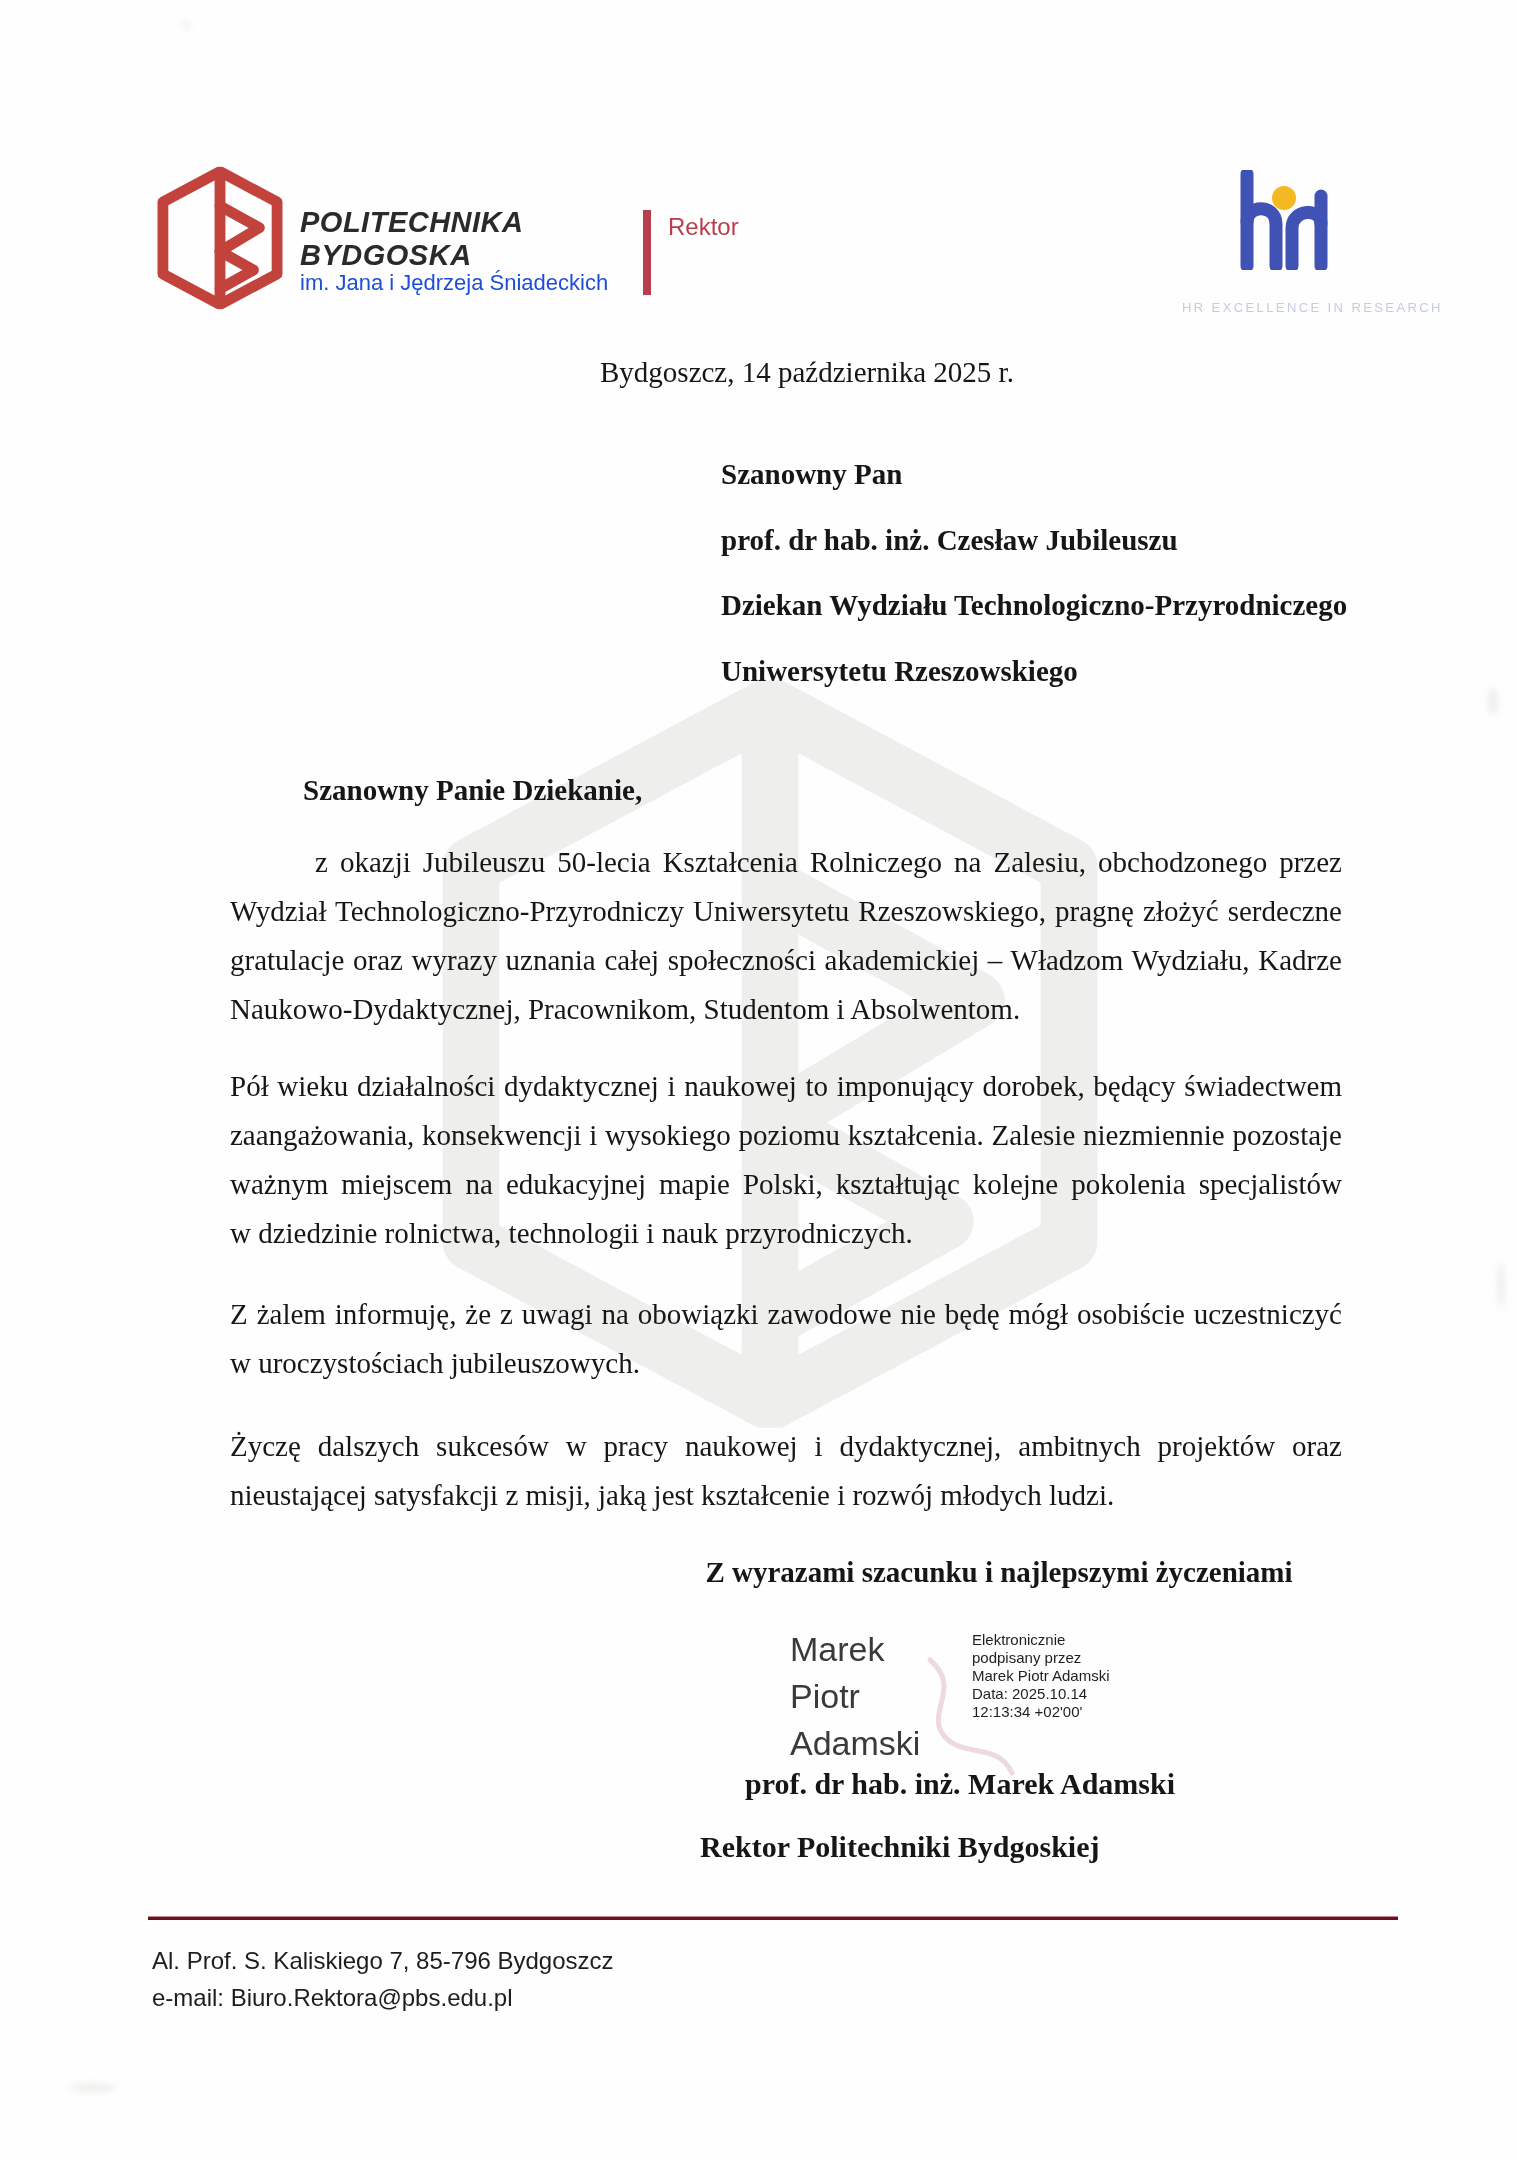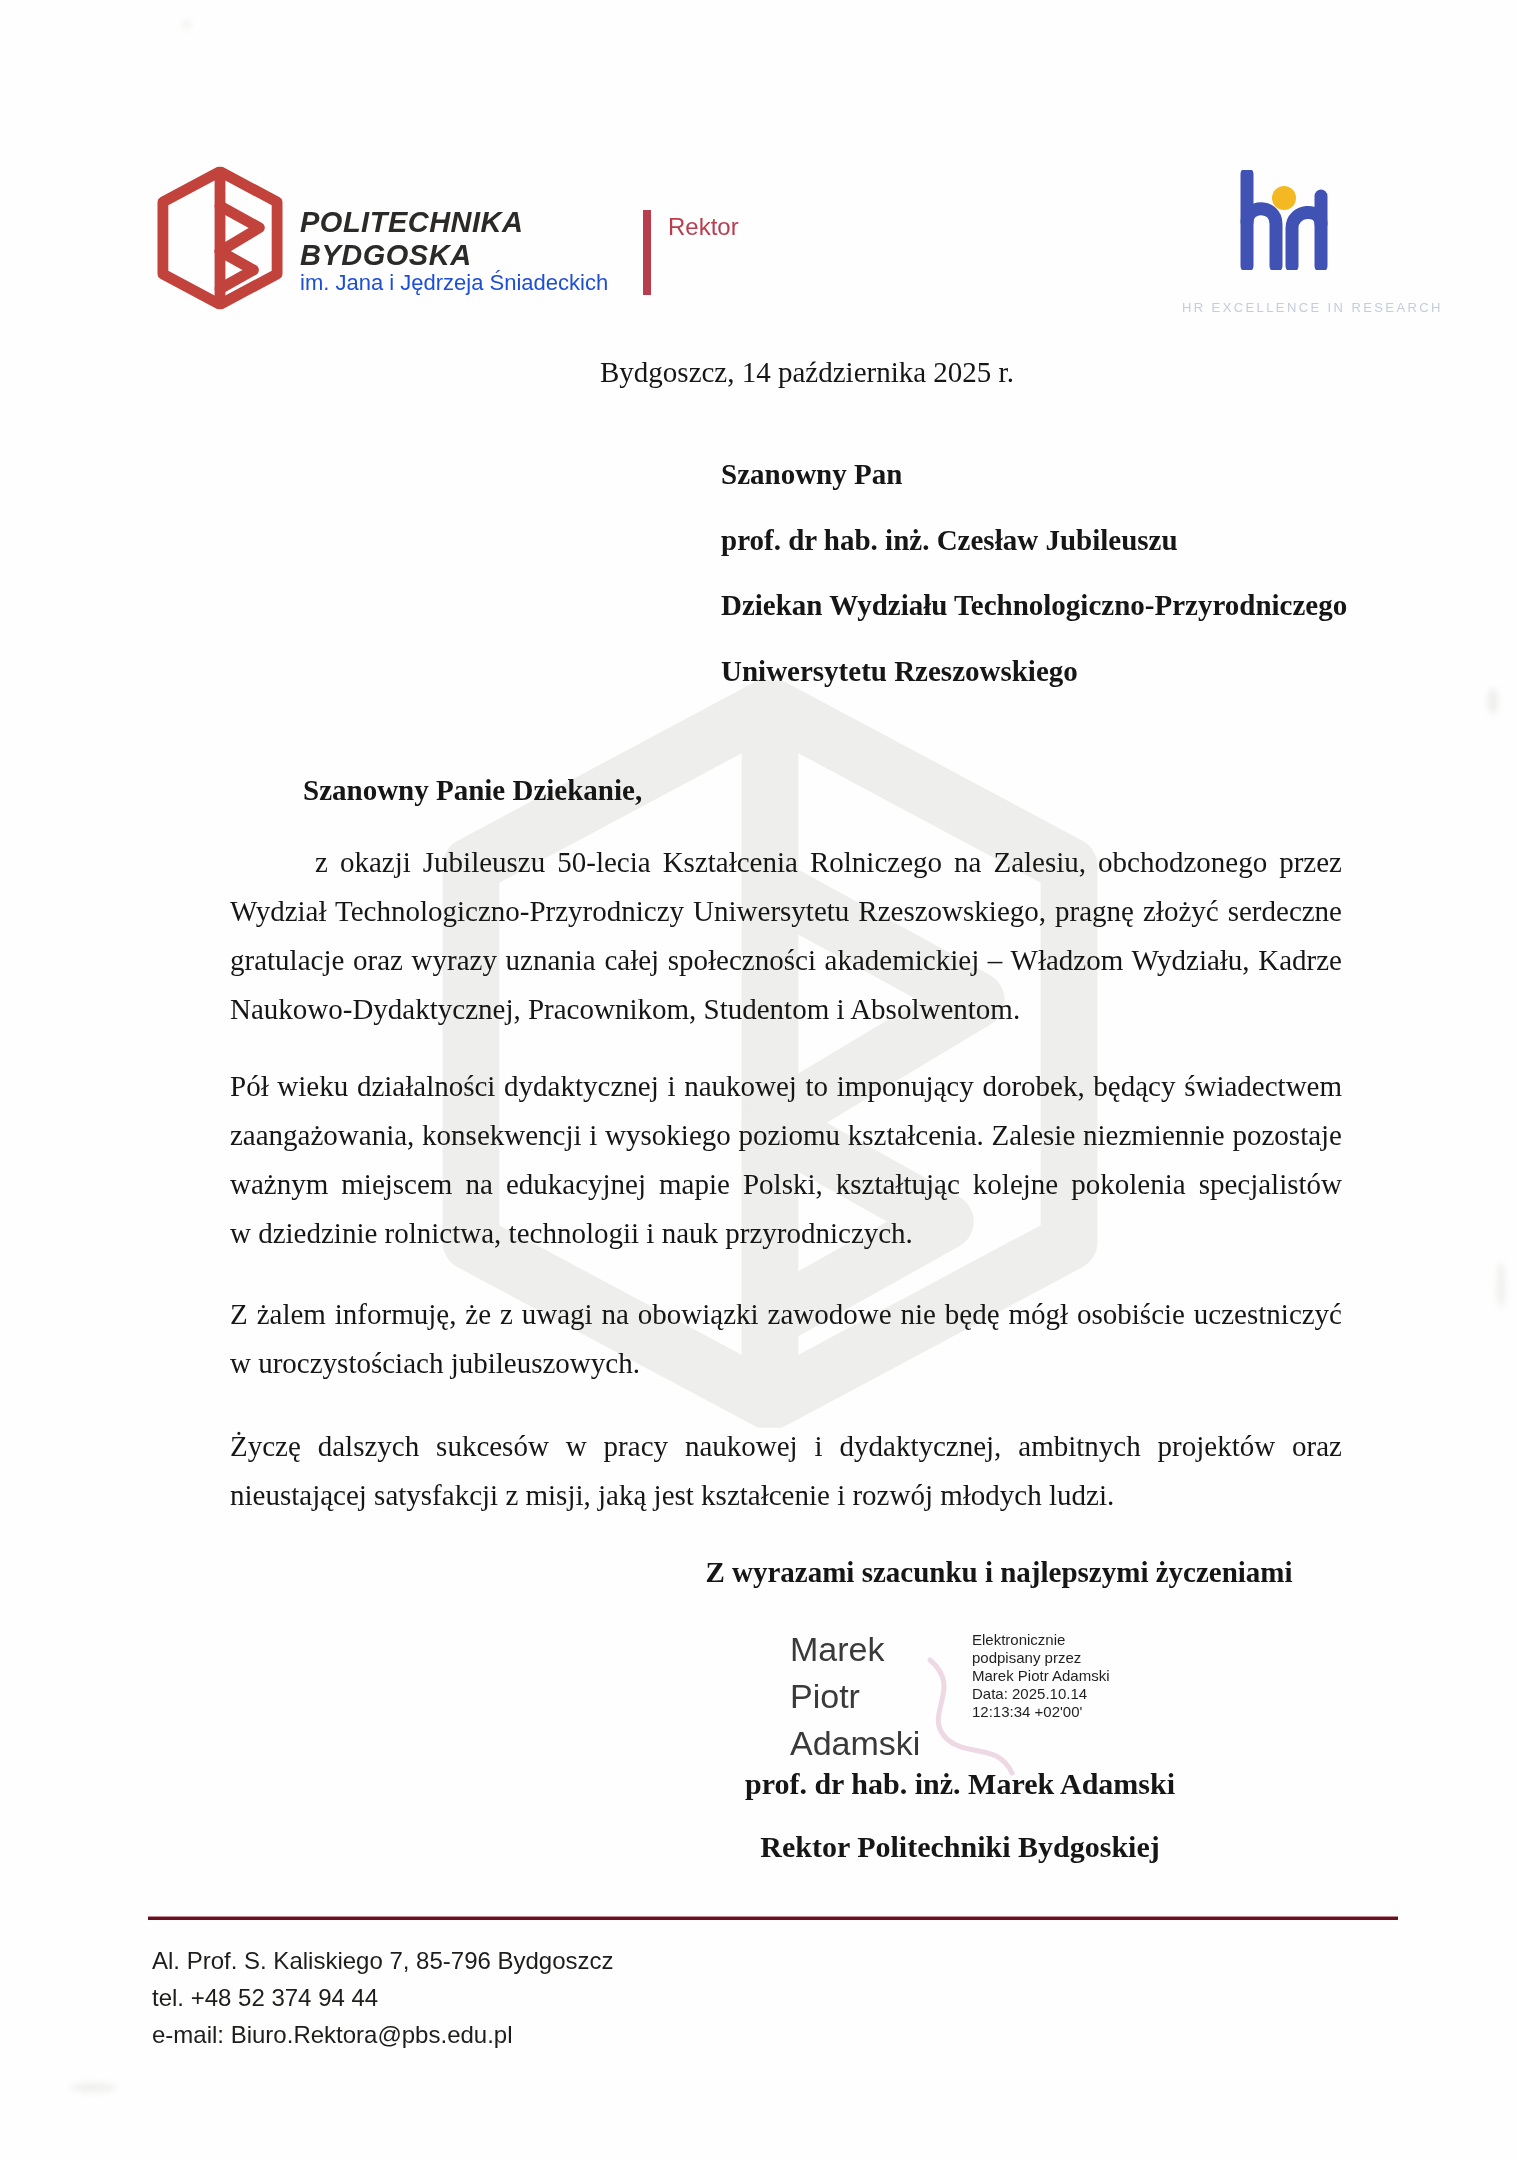--- a/index.html
+++ b/index.html
@@ -37,21 +37,21 @@
   .closing{position:absolute;left:624px;top:1552px;width:750px;text-align:center;font-size:29px;line-height:40px;font-weight:bold;}
 
   
   .sig-name{position:absolute;left:790px;top:1626px;font-family:"Liberation Sans",sans-serif;
             font-size:34px;line-height:47px;color:#3a3a3a;}
   .sig-details{position:absolute;left:972px;top:1631px;font-family:"Liberation Sans",sans-serif;
                font-size:15px;line-height:18px;color:#1f1f1f;}
   .sig-squiggle{position:absolute;left:915px;top:1655px;width:110px;height:130px;opacity:.8;}
   .signer-title{position:absolute;left:700px;top:1764px;width:520px;text-align:center;
                 font-weight:bold;font-size:30px;line-height:40px;}
-  .signer-role{position:absolute;left:700px;top:1827px;width:520px;text-align:center;
+  .signer-role{position:absolute;left:700px;top:1827px;width:520px;text-align:left;
                font-weight:bold;font-size:30px;line-height:40px;}
 
   
   .footer-rule{position:absolute;left:148px;top:1916px;width:1250px;height:3px;
                background:var(--footer-rule,#671120);border-top:1px solid #c78d97;}
   .footer-contact{position:absolute;left:152px;top:1942px;font-family:"Liberation Sans",sans-serif;
                   font-size:24px;line-height:37px;color:#1d1d1b;}
   .footer-site{position:absolute;left:1000px;top:1942px;width:405px;text-align:right;
                font-family:"Liberation Sans",sans-serif;font-size:24px;line-height:37px;
                color:var(--link-red,#a8432f);}
@@ -157,17 +157,16 @@
       <div class="sig-detail-line">Data: 2025.10.14</div>
       <div class="sig-detail-line">12:13:34 +02'00'</div>
     </div>
 
   <div class="signer-title">prof. dr hab. inż. Marek Adamski</div>
   <div class="signer-role">Rektor Politechniki Bydgoskiej</div>
 
   <div class="footer-rule"></div>
   <div class="footer-contact">
       <div class="footer-line">Al. Prof. S. Kaliskiego 7, 85-796 Bydgoszcz</div>
-      <div class="footer-line">tel. +48 52 374 94 44</div>
       <div class="footer-line">e-mail: Biuro.Rektora@pbs.edu.pl</div>
     </div>
 
 </div>
 
 </body></html>

